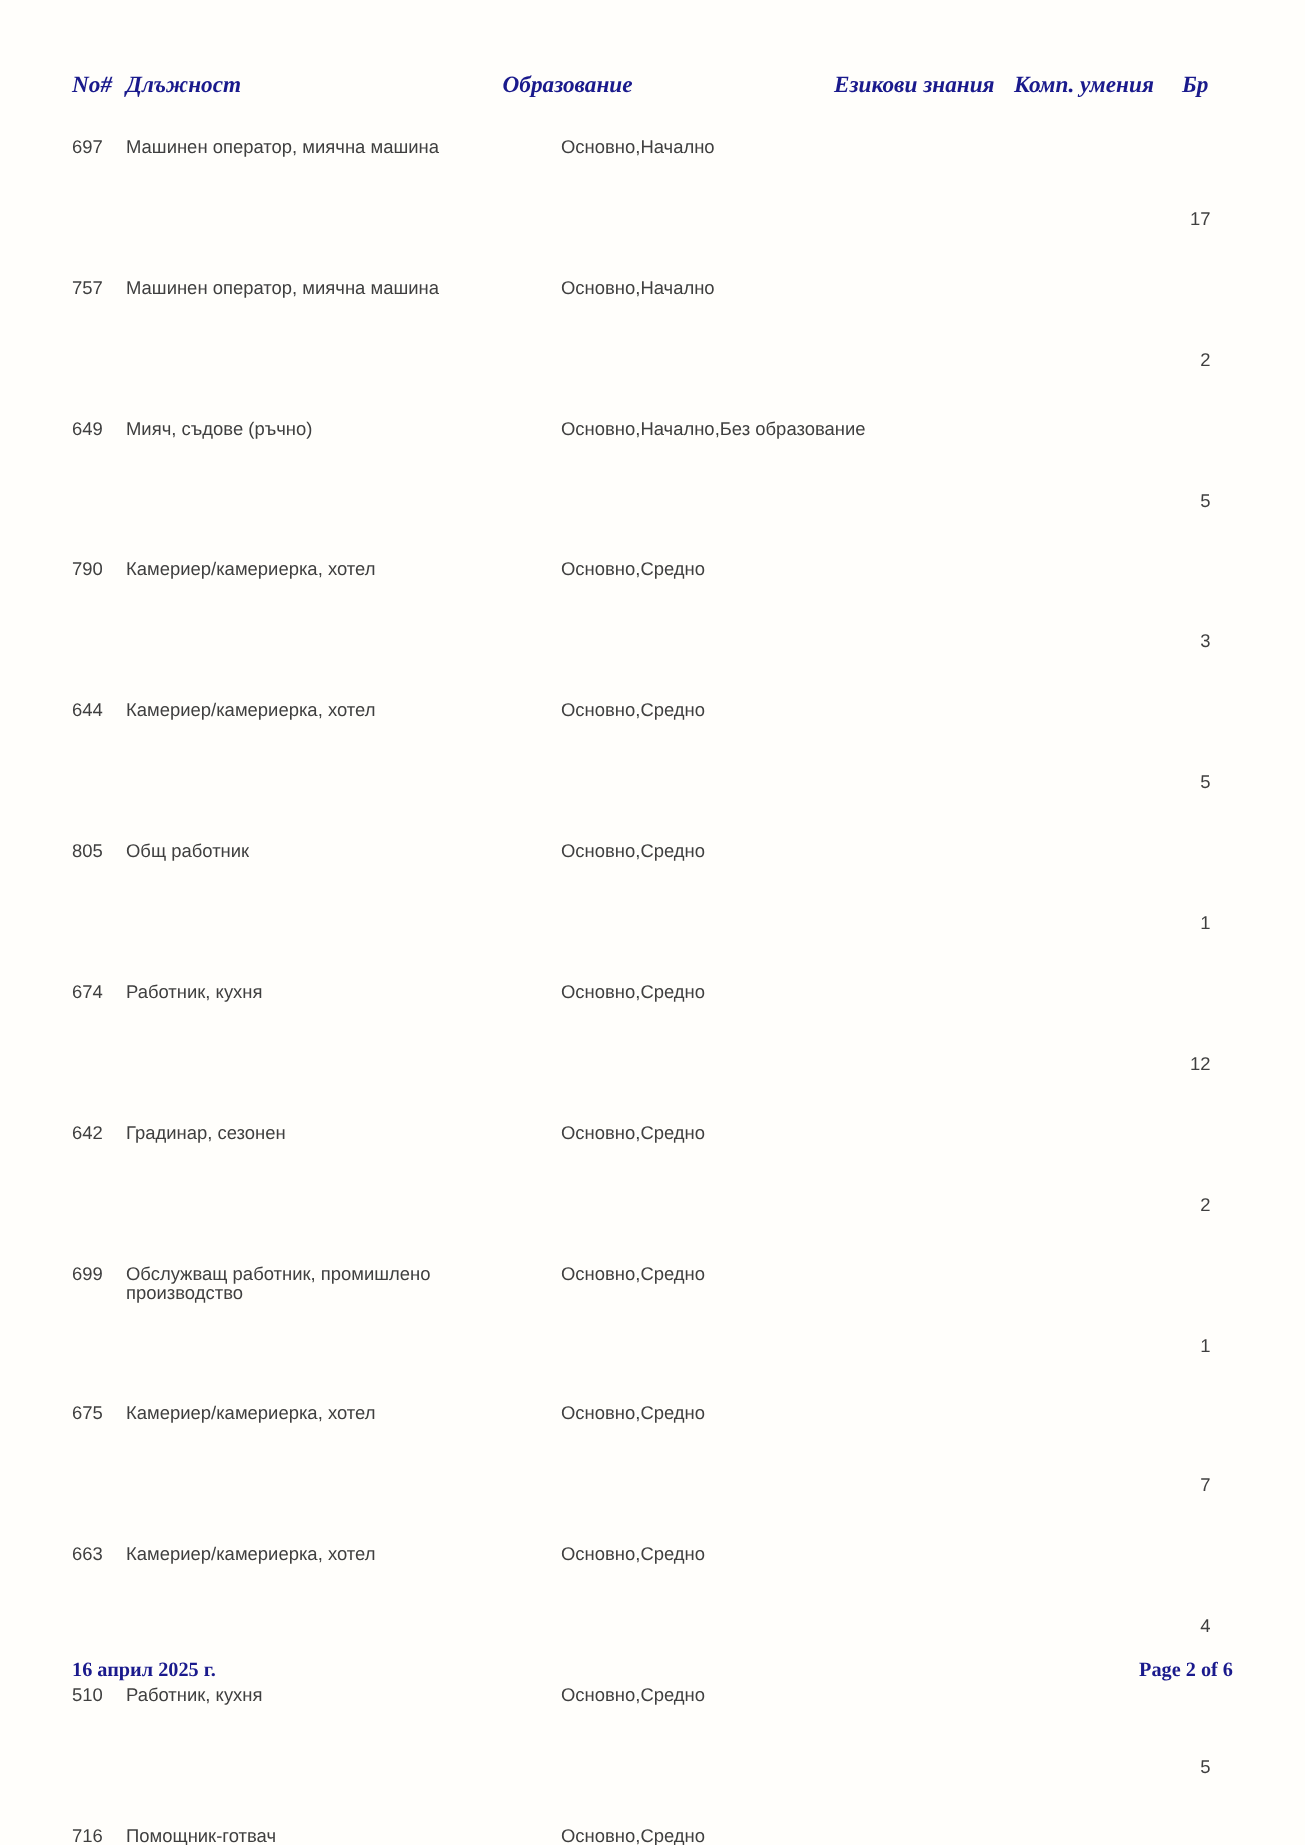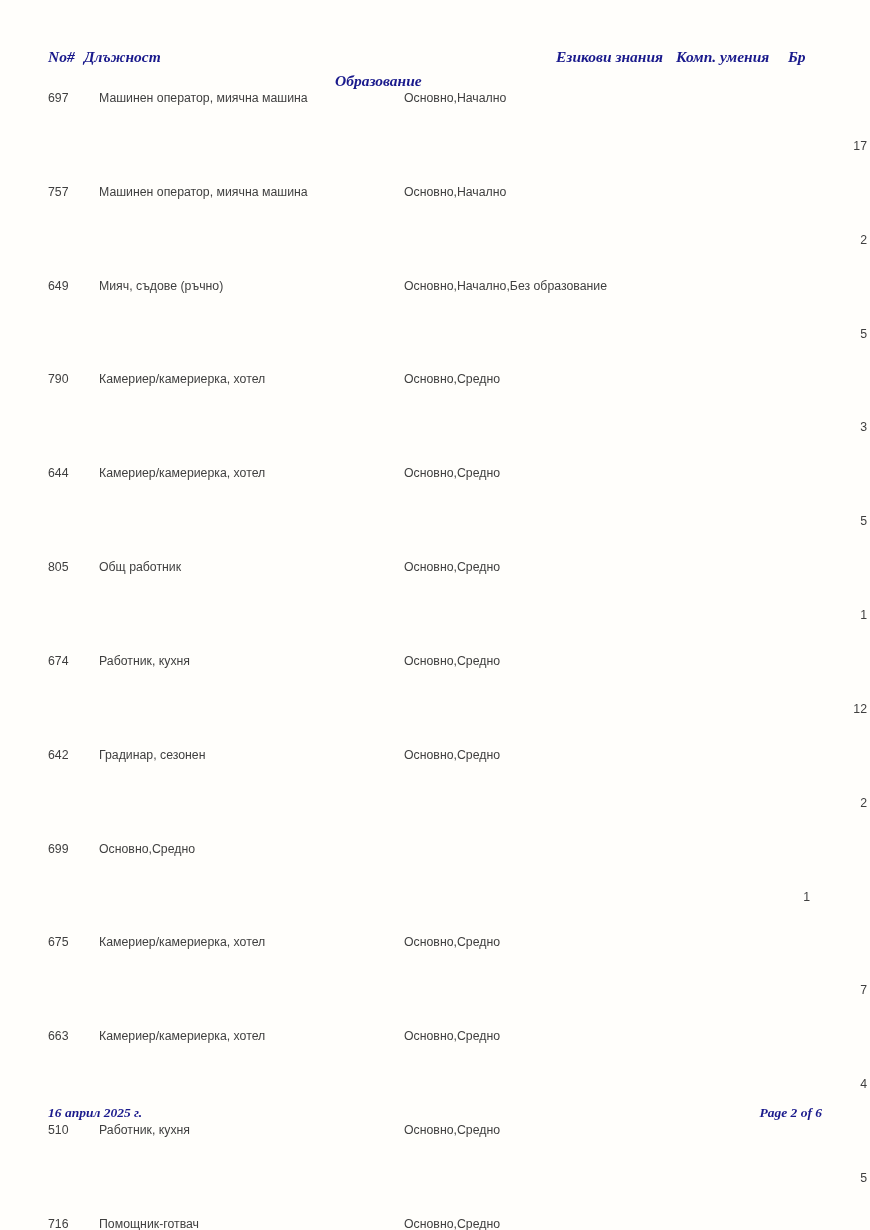--- a/index.html
+++ b/index.html
@@ -19,47 +19,46 @@
     position: absolute; top: 47px; left: 48px; width: 774px; height: 22px;
     font-family: "Liberation Serif", serif;
     font-weight: bold; font-style: italic;
     font-size: 15.5px; line-height: 19px;
     color: #1a1a8c;
     white-space: nowrap;
   }
   .table-header span { position: absolute; top: 0; }
   .col-no        { left: 0; }
   .col-position  { left: 36px; text-align: center; }
-  .col-education { left: 287px; margin-top: 24px; }
+  .col-education { left: 287px; }
   .col-languages { left: 508px; }
   .col-computer  { left: 628px; }
   .col-count     { left: 740px; }
   
   .rows {
     position: absolute; top: 92px; left: 48px; width: 759px;
     color: #3f3f3f;
     font-size: 12.3px; line-height: 13.4px;
   }
   .row {
     display: grid;
     grid-template-columns: 36px 290px 294px 97px 42px;
     align-items: start;
     min-height: 28.7px;
-    gap: 15px;
   }
   .cell { white-space: pre; }
   .cell-count { text-align: right; margin-top: 48px; }
   .cell-languages { min-height: 13.4px; white-space: pre; }
   .cell-computer { white-space: pre; }
   
   .footer {
     position: absolute; top: 1104px; left: 48px; width: 774px;
     display: flex; justify-content: space-between;
     font-family: "Liberation Serif", serif;
-    font-weight: bold; font-style: italic;
+    font-weight: bold; 
     font-size: 13.5px; line-height: 17px;
     color: #1a1a8c;
   }
 </style>
 </head>
 <body>
 
 <div class="page">
 
   <div class="table-header">
@@ -147,20 +146,22 @@
       <div class="cell cell-position">Градинар, сезонен</div>
       <div class="cell cell-education">Основно,Средно</div>
       <div class="cell cell-skills">
         <div class="cell-languages"></div>
         <div class="cell-computer"></div>
       </div>
       <div class="cell cell-count">2</div>
     </div>
       <div class="row">
       <div class="cell cell-no">699</div>
+      <div class="cell cell-position">Обслужващ работник, промишлено
+производство</div>
       <div class="cell cell-education">Основно,Средно</div>
       <div class="cell cell-skills">
         <div class="cell-languages"></div>
         <div class="cell-computer"></div>
       </div>
       <div class="cell cell-count">1</div>
     </div>
       <div class="row">
       <div class="cell cell-no">675</div>
       <div class="cell cell-position">Камериер/камериерка, хотел</div>

